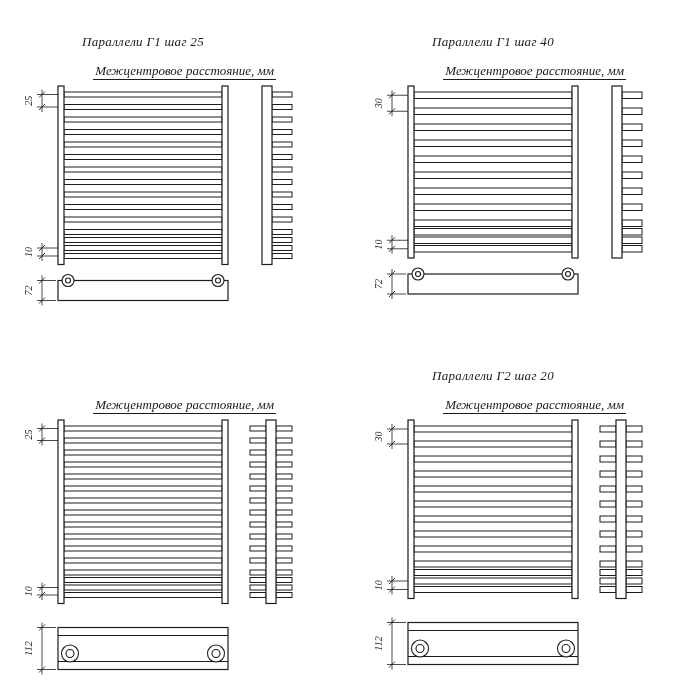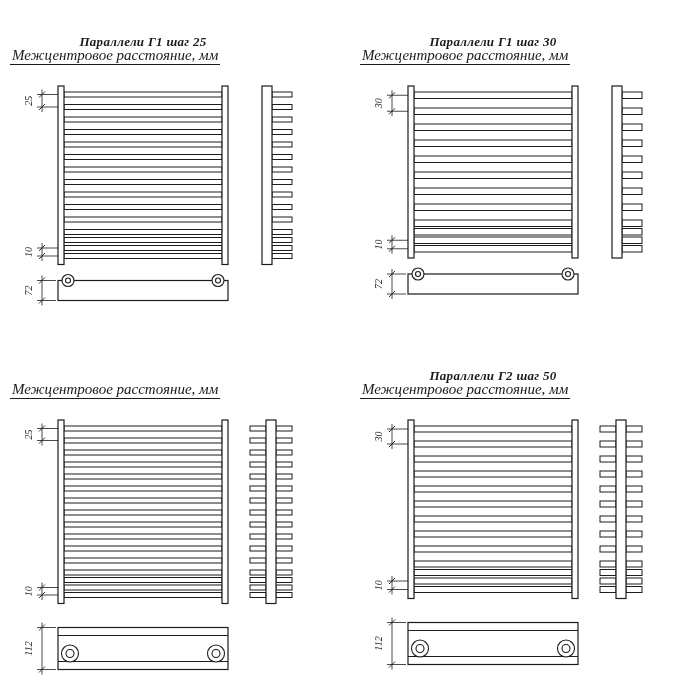--- a/index.html
+++ b/index.html
@@ -8,25 +8,25 @@
   .grid {
     display:grid;
     grid-template-columns:350px 350px;
     grid-auto-rows:334px;
     padding-top:28px;
   }
   .panel { position:relative; }
   .panel-title {
     position:absolute; top:6px; left:10px; width:266px;
     text-align:center; font-style:italic; font-size:13px;
-    letter-spacing:0.3px; white-space:nowrap;font-weight:bold;
+    letter-spacing:0.3px; white-space:nowrap;
   }
   .panel-subtitle {
-    position:absolute; top:19px; left:10px; width:266px;
-    text-align:left; font-style:italic; font-size:15px; white-space:nowrap;
+    position:absolute; top:35px; left:10px; width:266px;
+    text-align:right; font-style:italic; font-size:13px; white-space:nowrap;
   }
   .panel-subtitle span { border-bottom:1px solid #1a1a1a; padding:0 2px 1px 2px; }
   .panel svg { position:absolute; top:44px; left:10px; }
   svg text { font-style:italic; font-family:"Liberation Serif", serif; }
 </style>
 </head>
 <body>
 
 <div class="grid">
 
@@ -95,21 +95,21 @@
           <line x1="48" y1="184" x2="27" y2="184" stroke="#1c1c1c" stroke-width="0.8"></line>
           <line x1="32" y1="171" x2="32" y2="189" stroke="#1c1c1c" stroke-width="0.8"></line>
           <line x1="29" y1="179" x2="35" y2="173" stroke="#1c1c1c" stroke-width="0.9"></line>
           <line x1="29" y1="187" x2="35" y2="181" stroke="#1c1c1c" stroke-width="0.9"></line>
           <text transform="translate(22 180) rotate(-90)" text-anchor="middle" font-size="10" fill="#1c1c1c">10</text>
         </g>
       </svg>
   </figure>
 
   <figure class="panel">
-    <div class="panel-title">Параллели Г1 шаг 30</div>
+    <div class="panel-title">Параллели Г1 шаг 40</div>
     <div class="panel-subtitle"><span>Межцентровое расстояние, мм</span></div>
     <svg width="320" height="272" viewBox="0 0 320 272">
         <g>
           <rect x="54" y="20" width="158" height="6.5" fill="#fff" stroke="#1c1c1c" stroke-width="1"></rect>
           <rect x="54" y="36" width="158" height="6.5" fill="#fff" stroke="#1c1c1c" stroke-width="1"></rect>
           <rect x="54" y="52" width="158" height="6.5" fill="#fff" stroke="#1c1c1c" stroke-width="1"></rect>
           <rect x="54" y="68" width="158" height="6.5" fill="#fff" stroke="#1c1c1c" stroke-width="1"></rect>
           <rect x="54" y="84" width="158" height="6.5" fill="#fff" stroke="#1c1c1c" stroke-width="1"></rect>
           <rect x="54" y="100" width="158" height="6.5" fill="#fff" stroke="#1c1c1c" stroke-width="1"></rect>
           <rect x="54" y="116" width="158" height="6.5" fill="#fff" stroke="#1c1c1c" stroke-width="1"></rect>
@@ -250,21 +250,21 @@
           <line x1="48" y1="189" x2="27" y2="189" stroke="#1c1c1c" stroke-width="0.8"></line>
           <line x1="32" y1="176.5" x2="32" y2="194" stroke="#1c1c1c" stroke-width="0.8"></line>
           <line x1="29" y1="184.5" x2="35" y2="178.5" stroke="#1c1c1c" stroke-width="0.9"></line>
           <line x1="29" y1="192" x2="35" y2="186" stroke="#1c1c1c" stroke-width="0.9"></line>
           <text transform="translate(22 185.25) rotate(-90)" text-anchor="middle" font-size="10" fill="#1c1c1c">10</text>
         </g>
       </svg>
   </figure>
 
   <figure class="panel">
-    <div class="panel-title">Параллели Г2 шаг 50</div>
+    <div class="panel-title">Параллели Г2 шаг 20</div>
     <div class="panel-subtitle"><span>Межцентровое расстояние, мм</span></div>
     <svg width="320" height="272" viewBox="0 0 320 272">
         <g>
           <rect x="54" y="20" width="158" height="6" fill="#fff" stroke="#1c1c1c" stroke-width="1"></rect>
           <rect x="54" y="35" width="158" height="6" fill="#fff" stroke="#1c1c1c" stroke-width="1"></rect>
           <rect x="54" y="50" width="158" height="6" fill="#fff" stroke="#1c1c1c" stroke-width="1"></rect>
           <rect x="54" y="65" width="158" height="6" fill="#fff" stroke="#1c1c1c" stroke-width="1"></rect>
           <rect x="54" y="80" width="158" height="6" fill="#fff" stroke="#1c1c1c" stroke-width="1"></rect>
           <rect x="54" y="95" width="158" height="6" fill="#fff" stroke="#1c1c1c" stroke-width="1"></rect>
           <rect x="54" y="110" width="158" height="6" fill="#fff" stroke="#1c1c1c" stroke-width="1"></rect>

